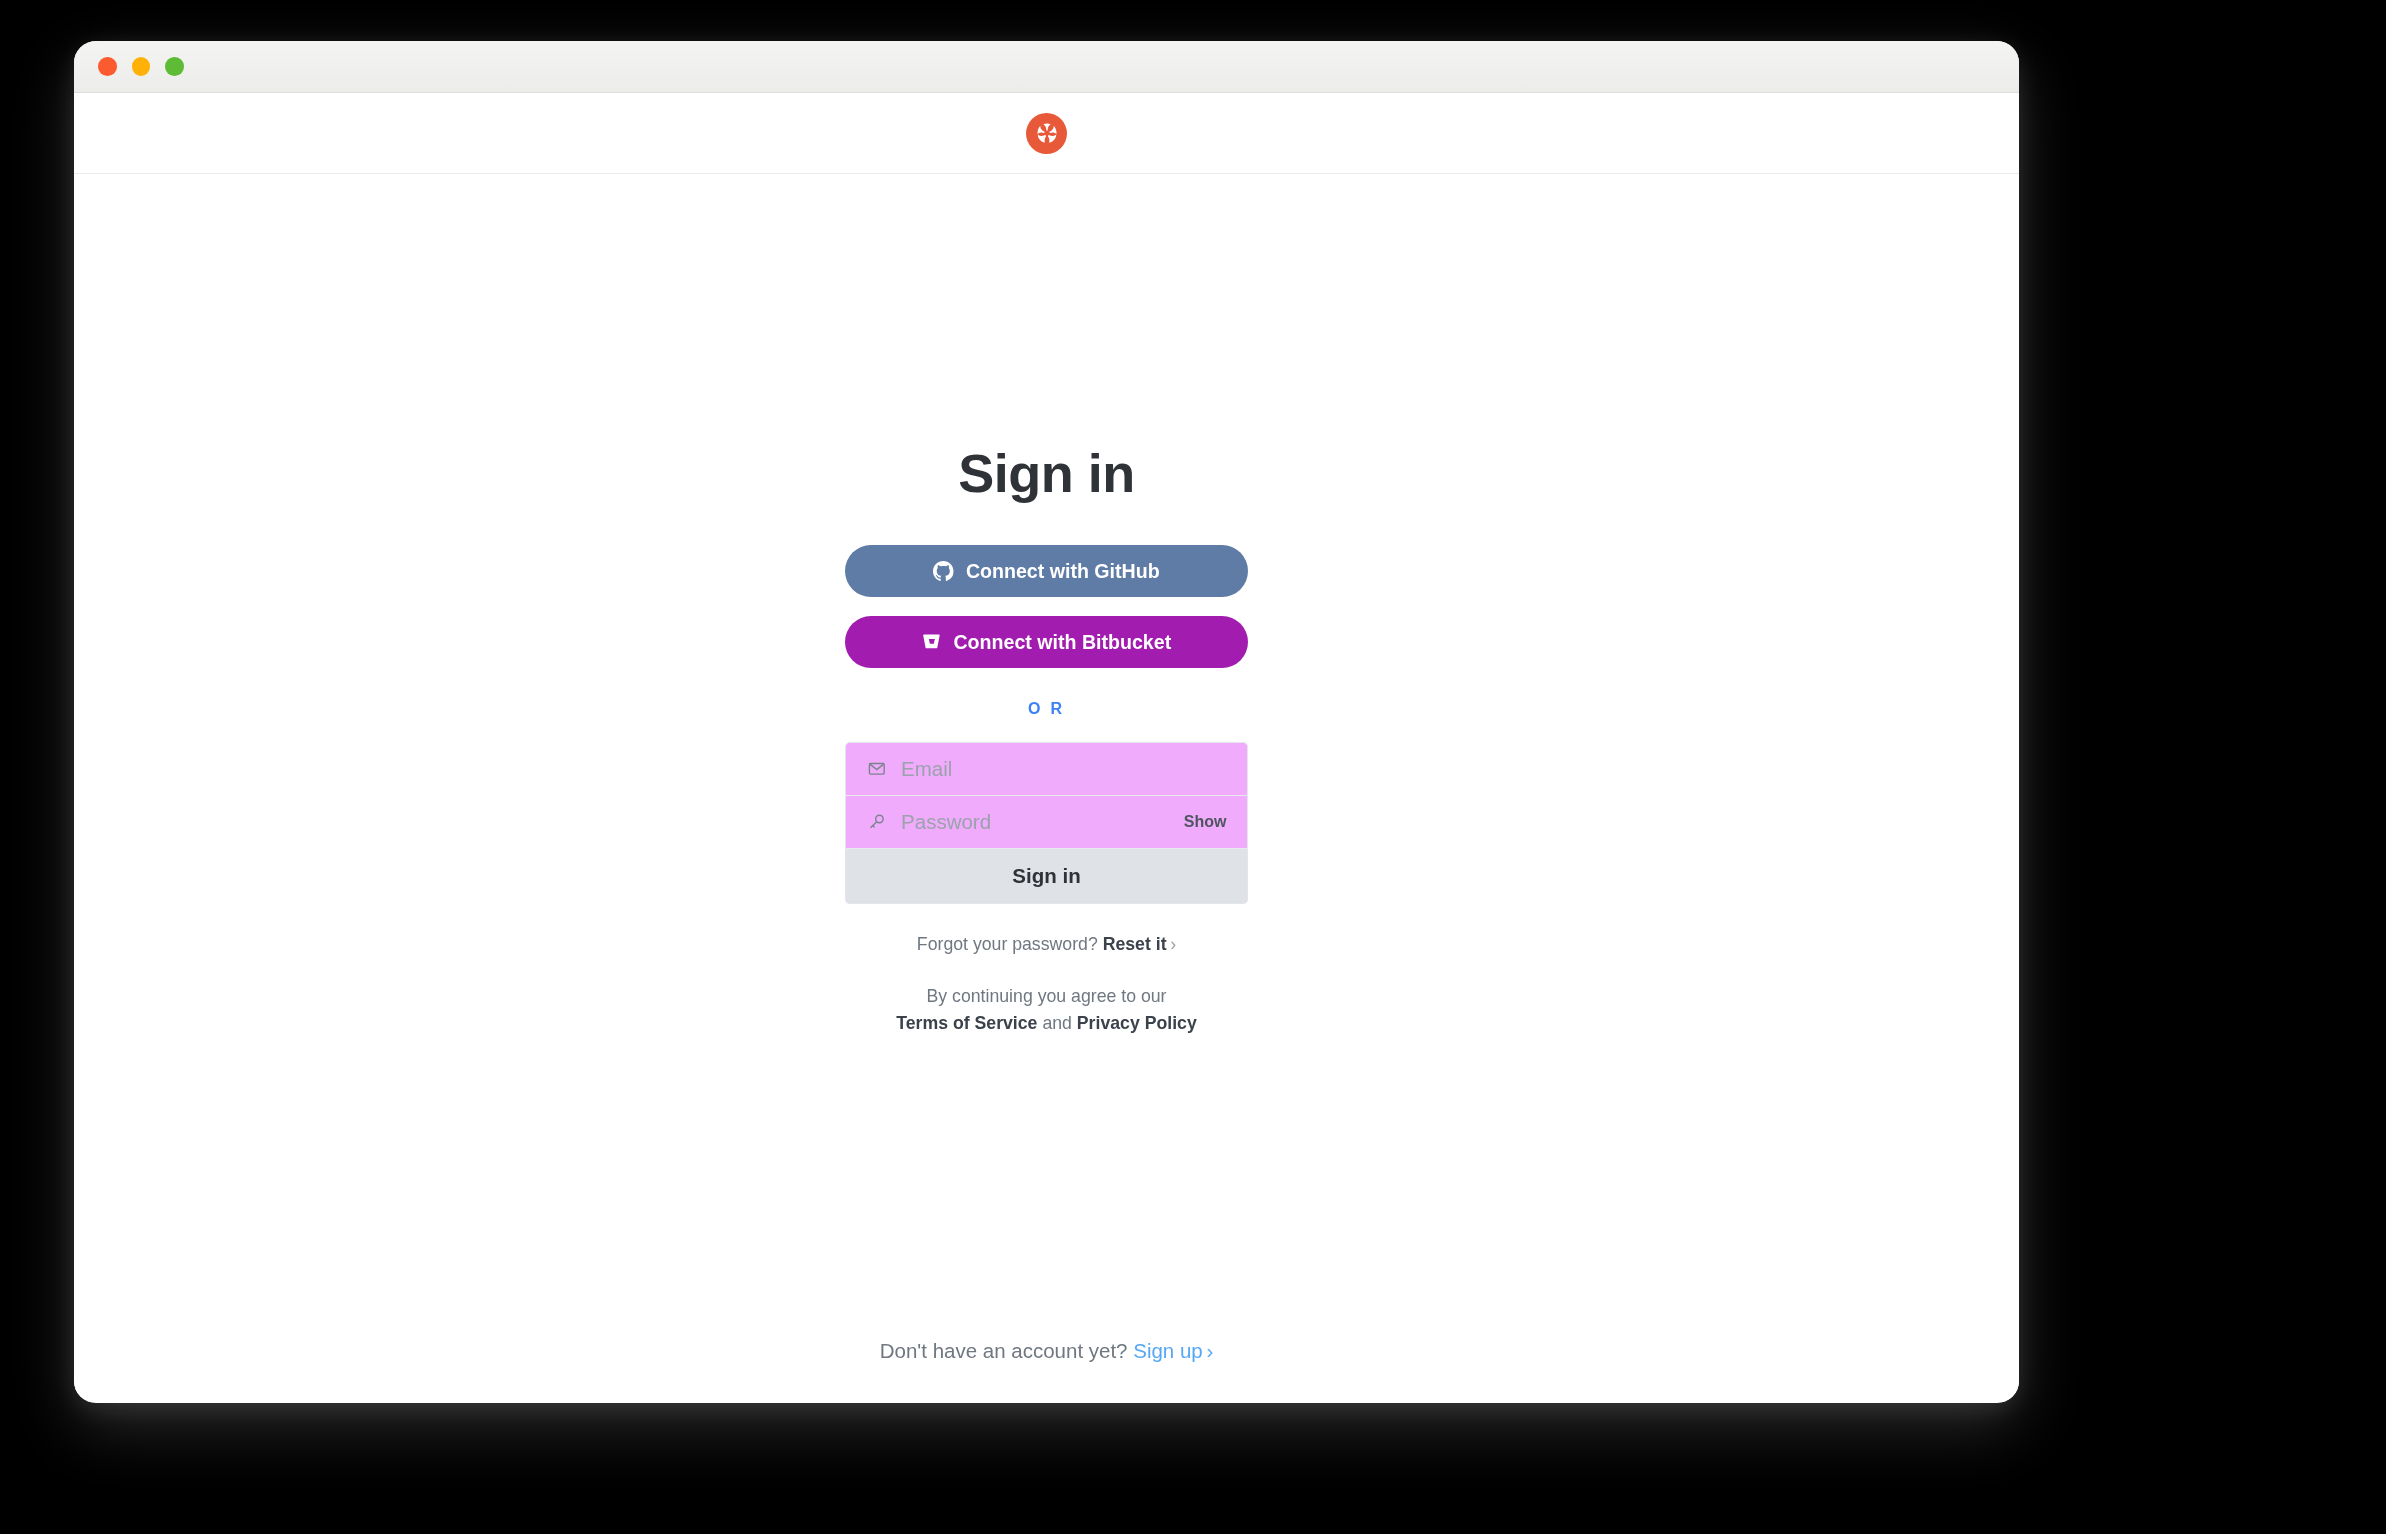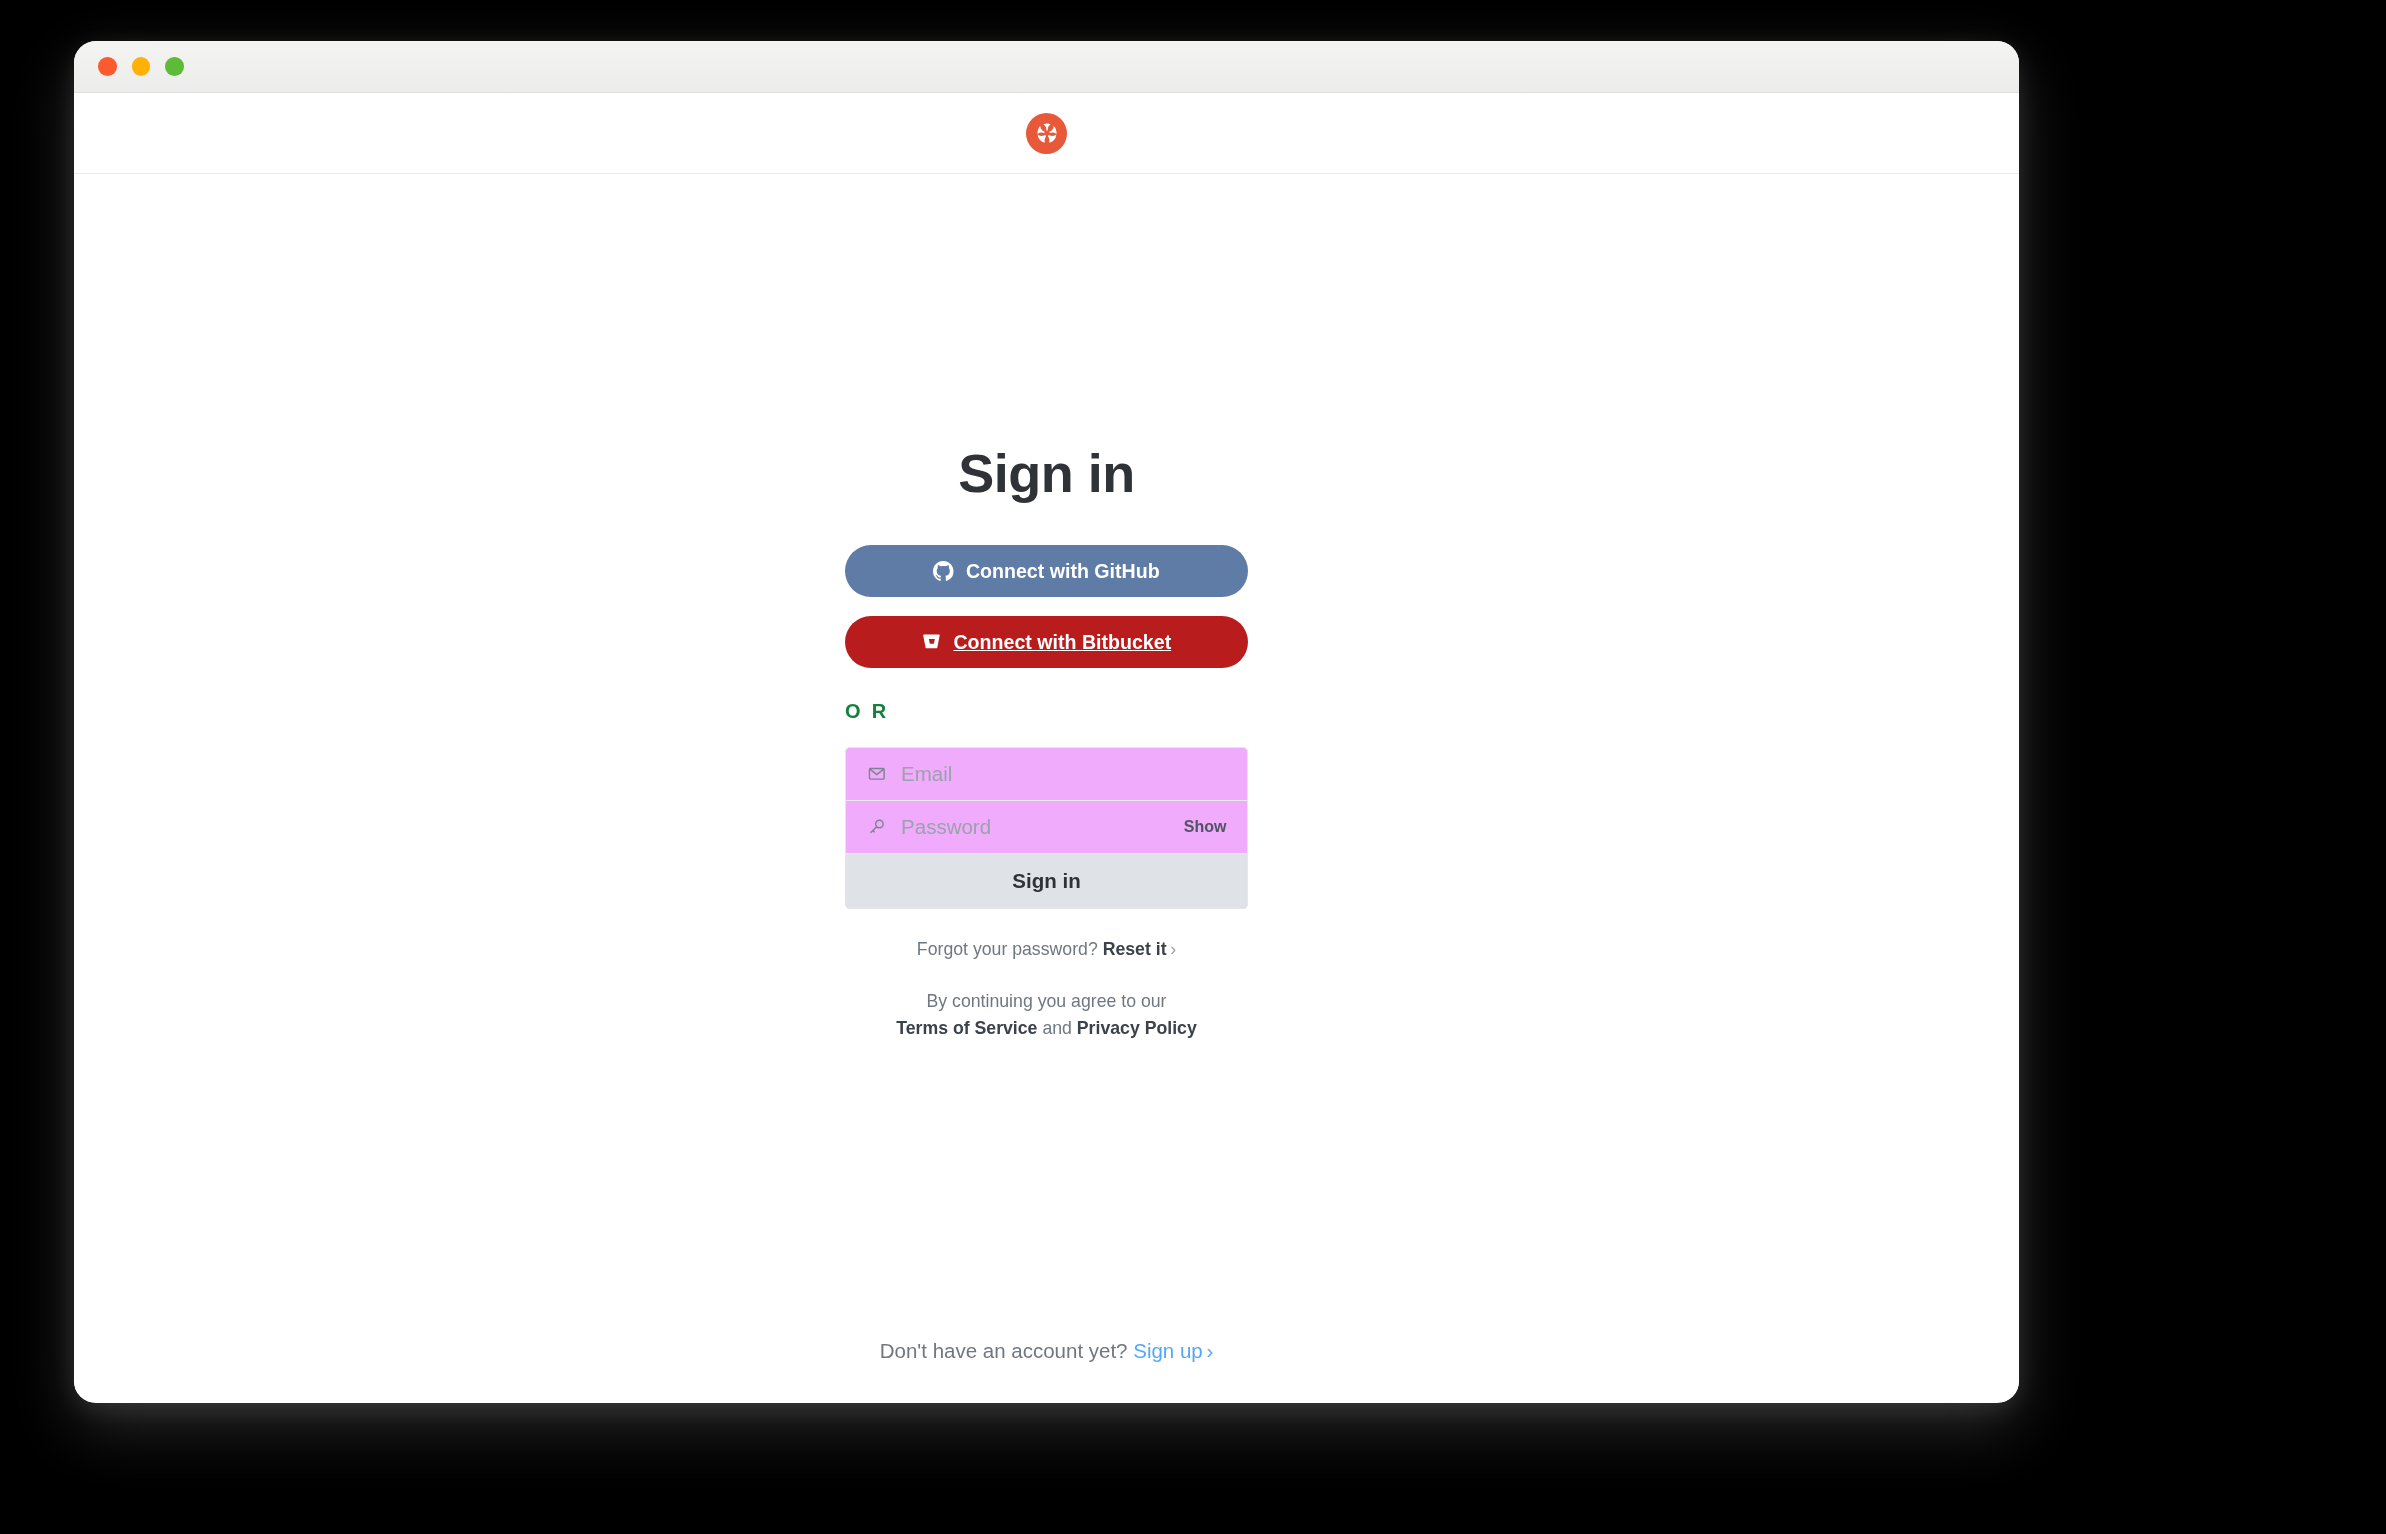--- a/index.html
+++ b/index.html
@@ -107,29 +107,29 @@
     margin-bottom: 19px;
     color: #ffffff;
     font-family: "Liberation Sans", sans-serif;
     font-size: 19.6px;
     font-weight: bold;
     cursor: pointer;
     box-sizing: border-box;
   }
   .oauth-btn svg { display: block; flex: none; }
   .btn-github    { background: #5e7ca6; }
-  .btn-bitbucket { background: #b91c1c; text-decoration: underline; }
+  .btn-bitbucket { background: #a21caf; }
   .btn-gitlab    { background: #eda349; margin-bottom: 0; }
 
   .or-sep {
-    text-align: left;
-    font-size: 20px;
+    text-align: center;
+    font-size: 16px;
     font-weight: bold;
     letter-spacing: 2.8px;
-    color: #15803d;
+    color: #3b82f6;
     margin: 32px 0 24px 0;
   }
 
   .login-card {
     border: 0.9px solid #e3e7ea;
     border-radius: 4.7px;
     overflow: hidden;
     background: #f0abfc;
   }
   .field-row {

